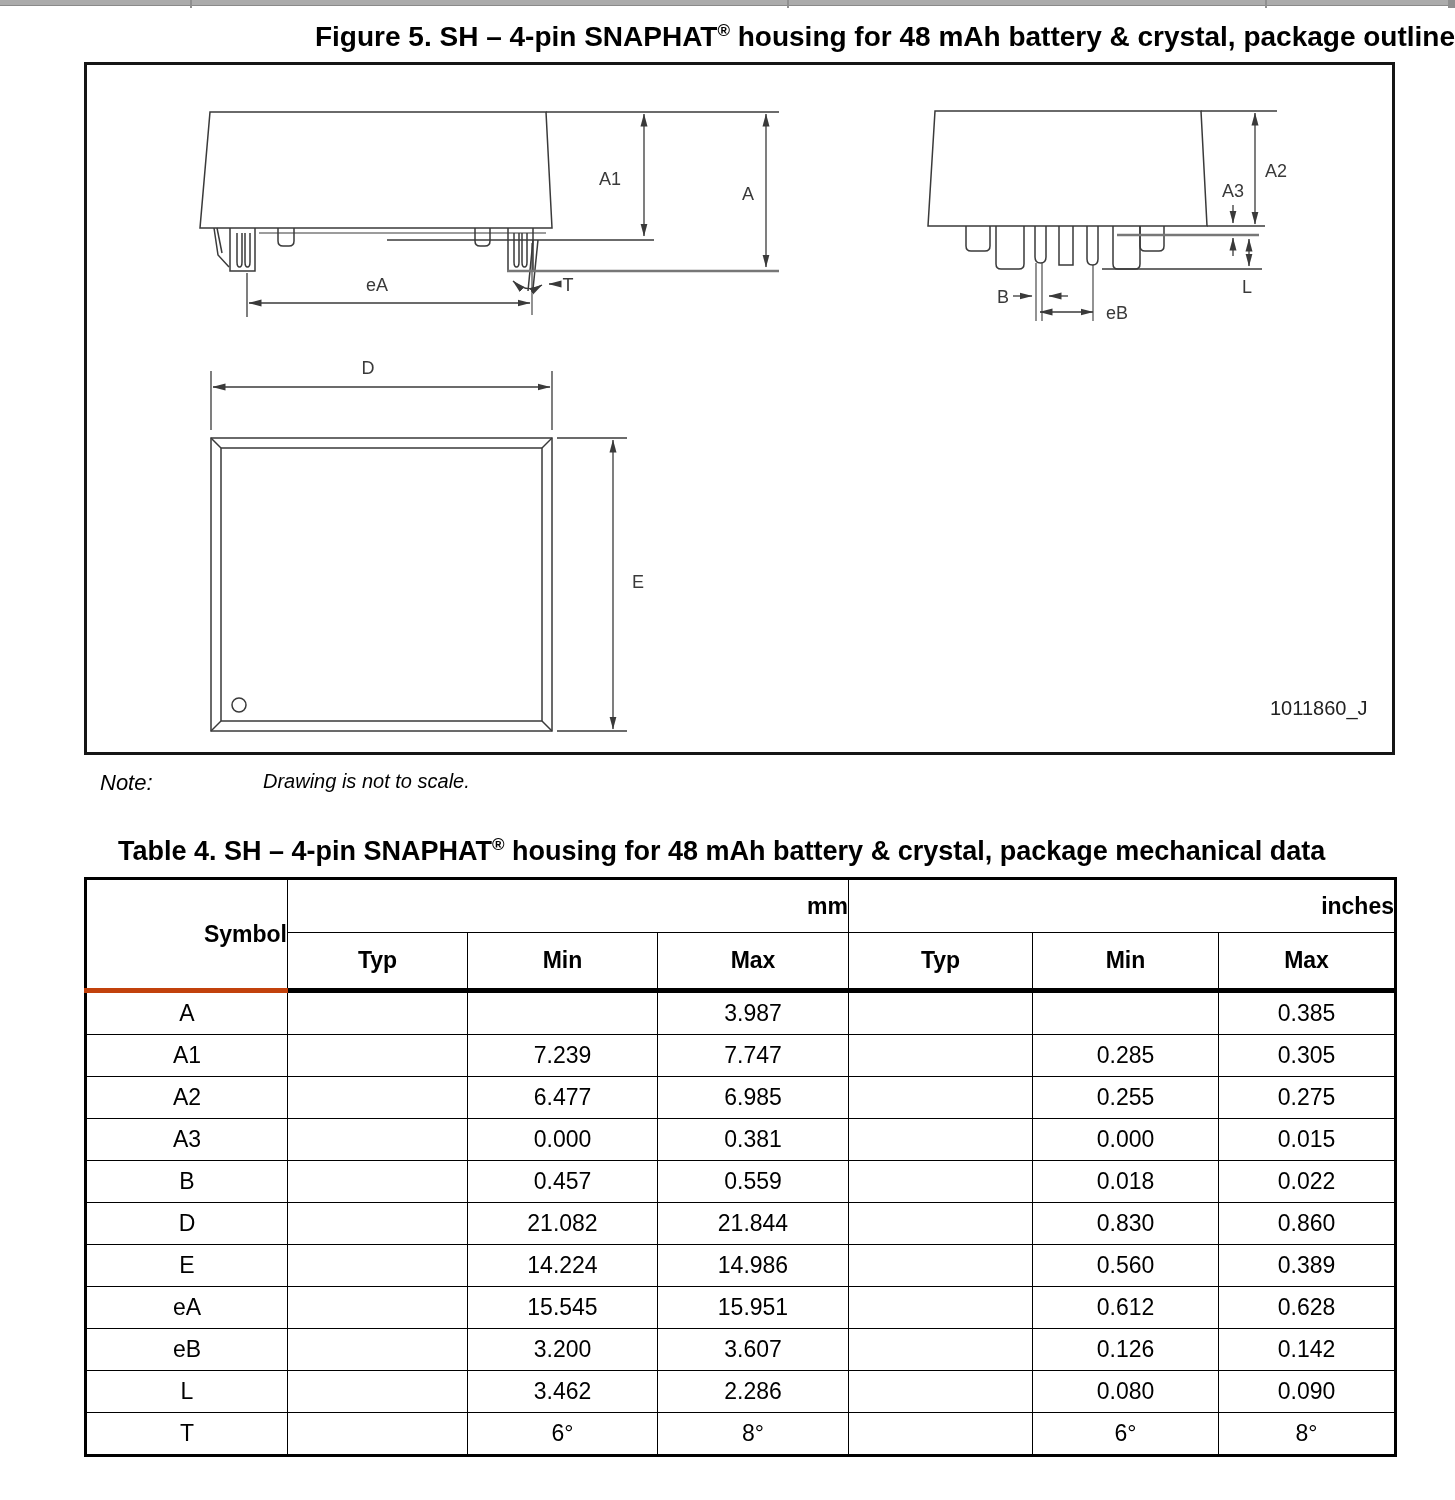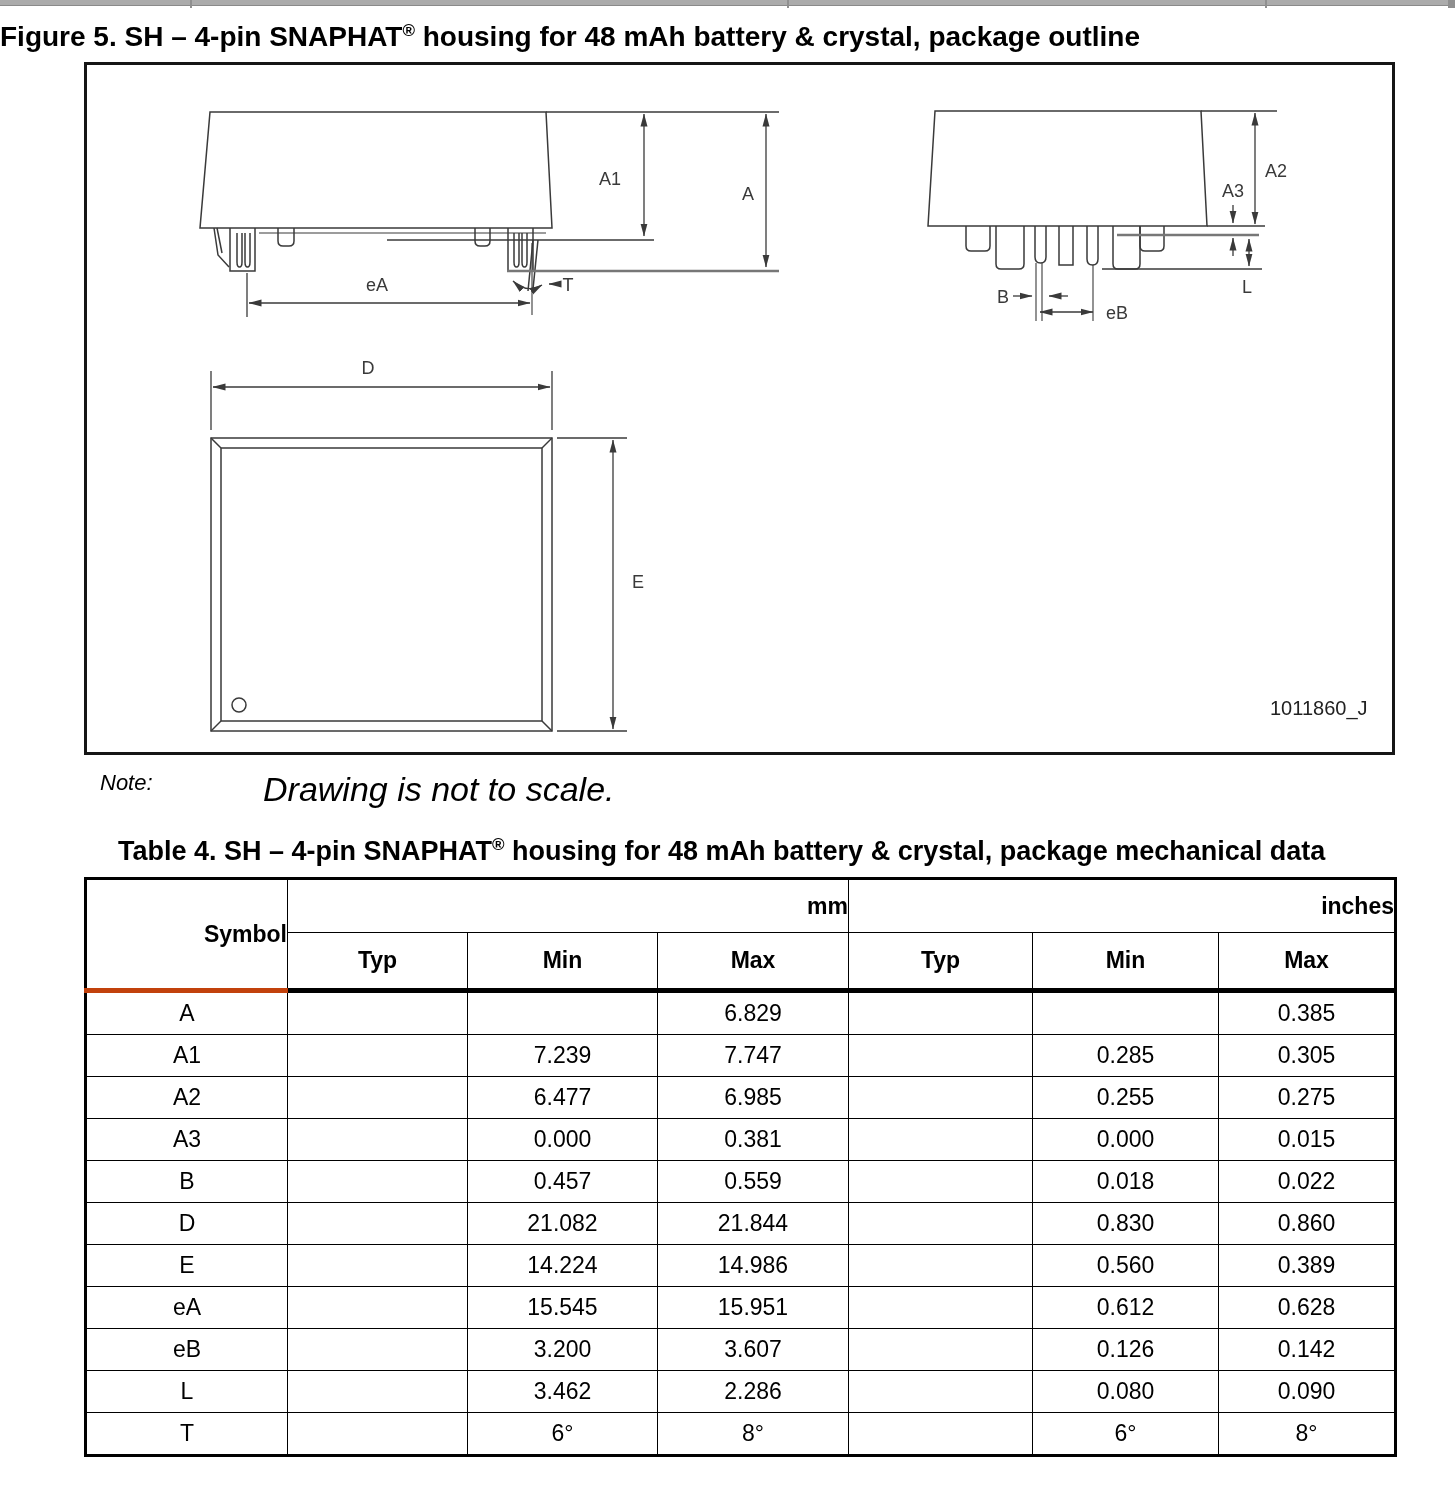--- a/index.html
+++ b/index.html
@@ -3,30 +3,30 @@
 <meta charset="utf-8">
 <style>
   html,body{margin:0;padding:0;background:#ffffff;}
   body{width:1455px;height:1500px;position:relative;font-family:"Liberation Sans",sans-serif;color:#000;}
 
   
   .top-strip{position:absolute;left:0;top:0;width:1455px;height:5px;background:#ababab;border-bottom:1px solid #8a8a8a;}
   .top-strip .tick{position:absolute;top:0;width:2px;height:8px;background:#8f8f8f;}
 
   
-  .fig-title{position:absolute;left:0;right:0;top:21px;text-align:left;font-size:28px;font-weight:bold;letter-spacing:0px;}
+  .fig-title{position:absolute;left:0;right:0;top:21px;text-align:right;font-size:28px;font-weight:bold;letter-spacing:0px;}
   .sup-reg{font-size:17px;position:relative;top:-10px;font-weight:bold;}
 
   
   .fig-box{position:absolute;left:84px;top:62px;width:1311px;height:693px;border:3px solid #161616;box-sizing:border-box;background:#fff;}
   .fig-box svg{display:block;}
 
   
   .note-label{position:absolute;left:100px;top:770px;font-size:22px;font-style:italic;}
-  .note-text{position:absolute;left:263px;top:770px;font-size:34px;font-style:italic;}
+  .note-text{position:absolute;left:263px;top:770px;font-size:20px;font-style:italic;}
 
   
   .tbl-title{position:absolute;left:118px;top:836px;font-size:27px;font-weight:bold;white-space:nowrap;}
 
   
   table.mech{position:absolute;left:84px;top:877px;width:1313px;border-collapse:collapse;table-layout:fixed;
              border:3px solid #000;font-size:23px;}
   table.mech th,table.mech td{border:1.5px solid #000;text-align:center;vertical-align:middle;padding:0;}
   table.mech thead th{font-weight:bold;}
   table.mech thead tr.r1 th{height:52px;text-align:right;}
@@ -196,21 +196,21 @@
       <th>Typ</th>
       <th>Min</th>
       <th>Max</th>
     </tr>
   </thead>
   <tbody>
       <tr>
         <td>A</td>
         <td></td>
         <td></td>
-        <td>6.829</td>
+        <td>3.987</td>
         <td></td>
         <td></td>
         <td>0.385</td>
       </tr>
       <tr>
         <td>A1</td>
         <td></td>
         <td>7.239</td>
         <td>7.747</td>
         <td></td>

